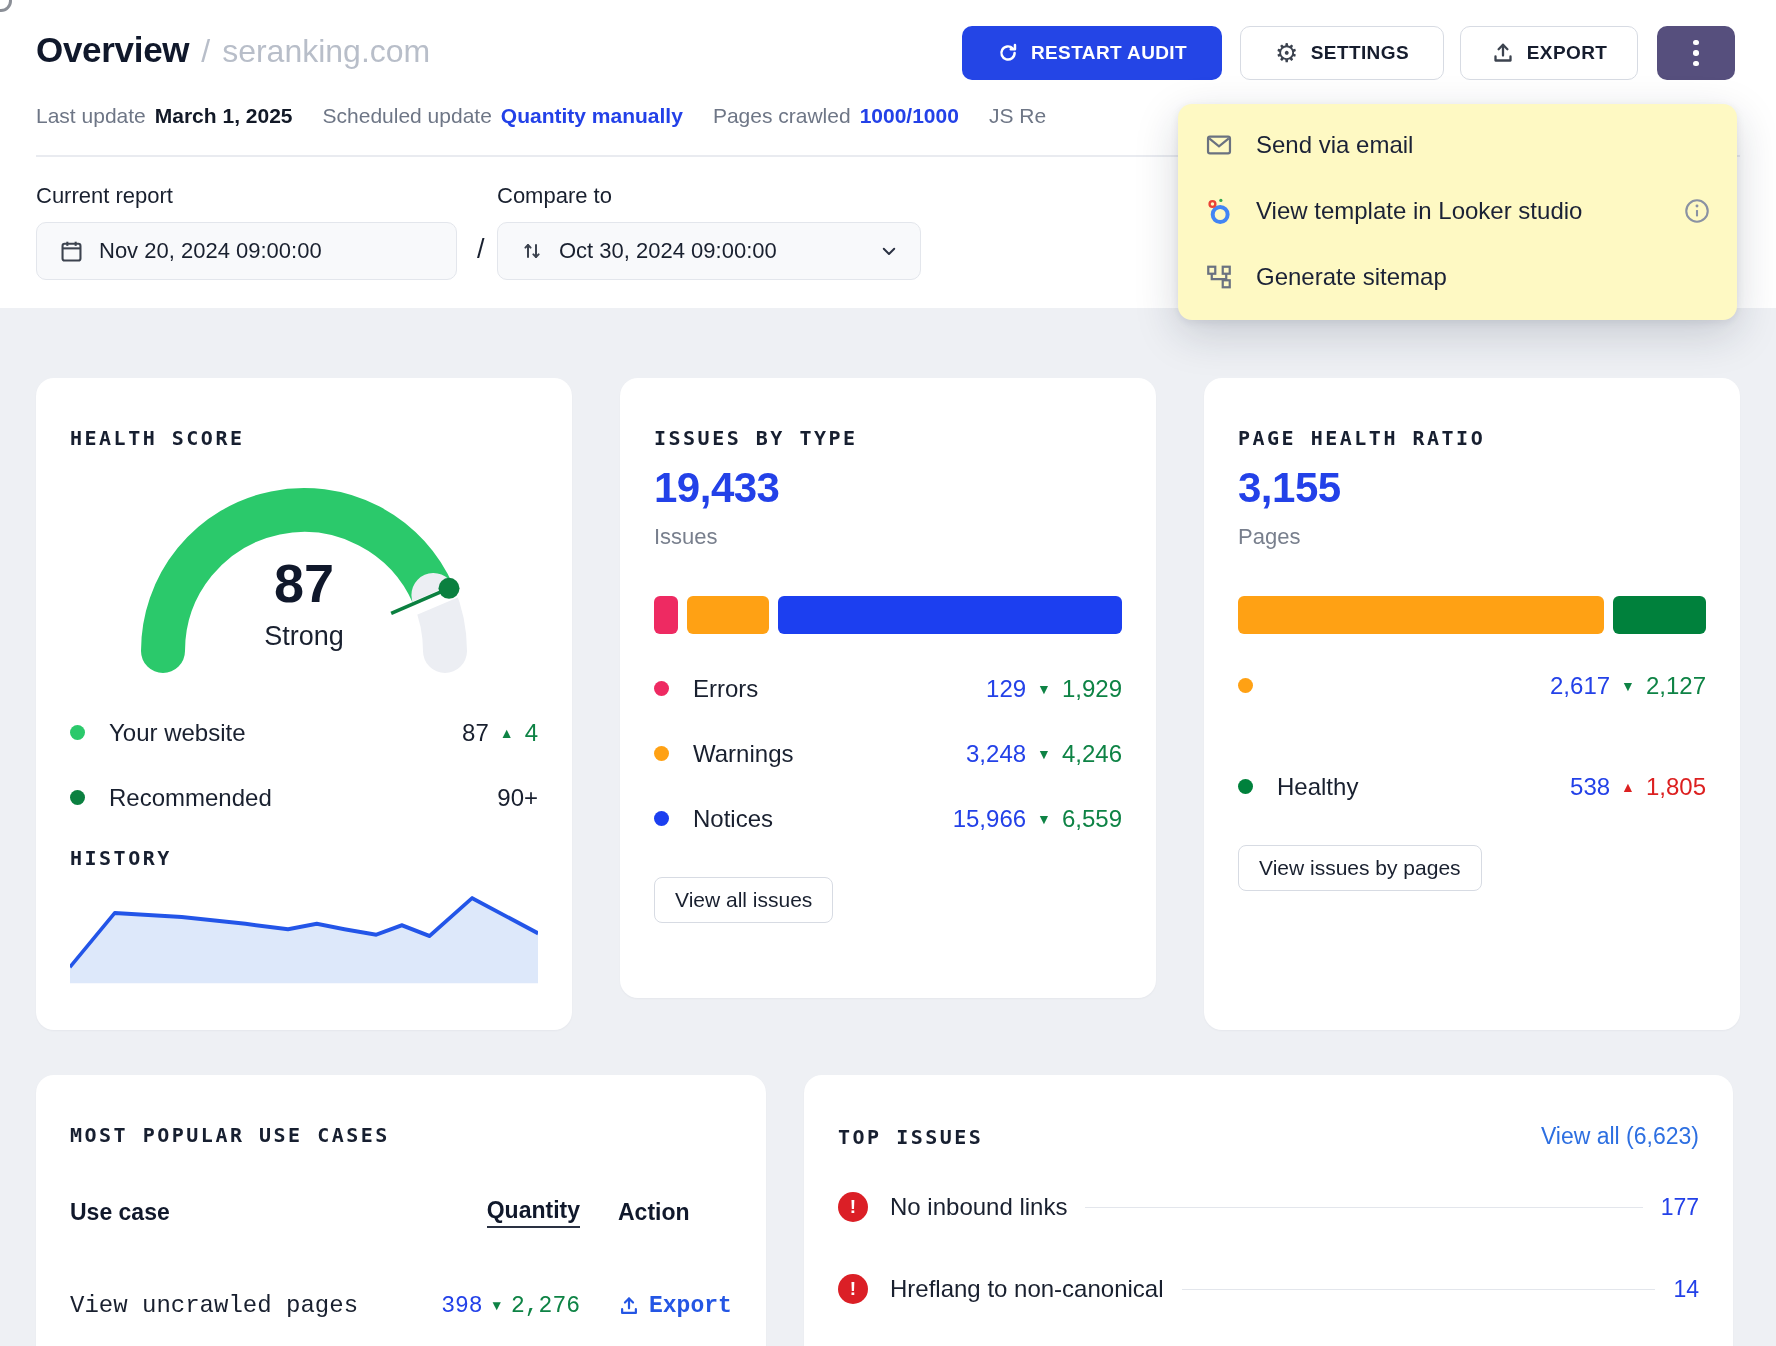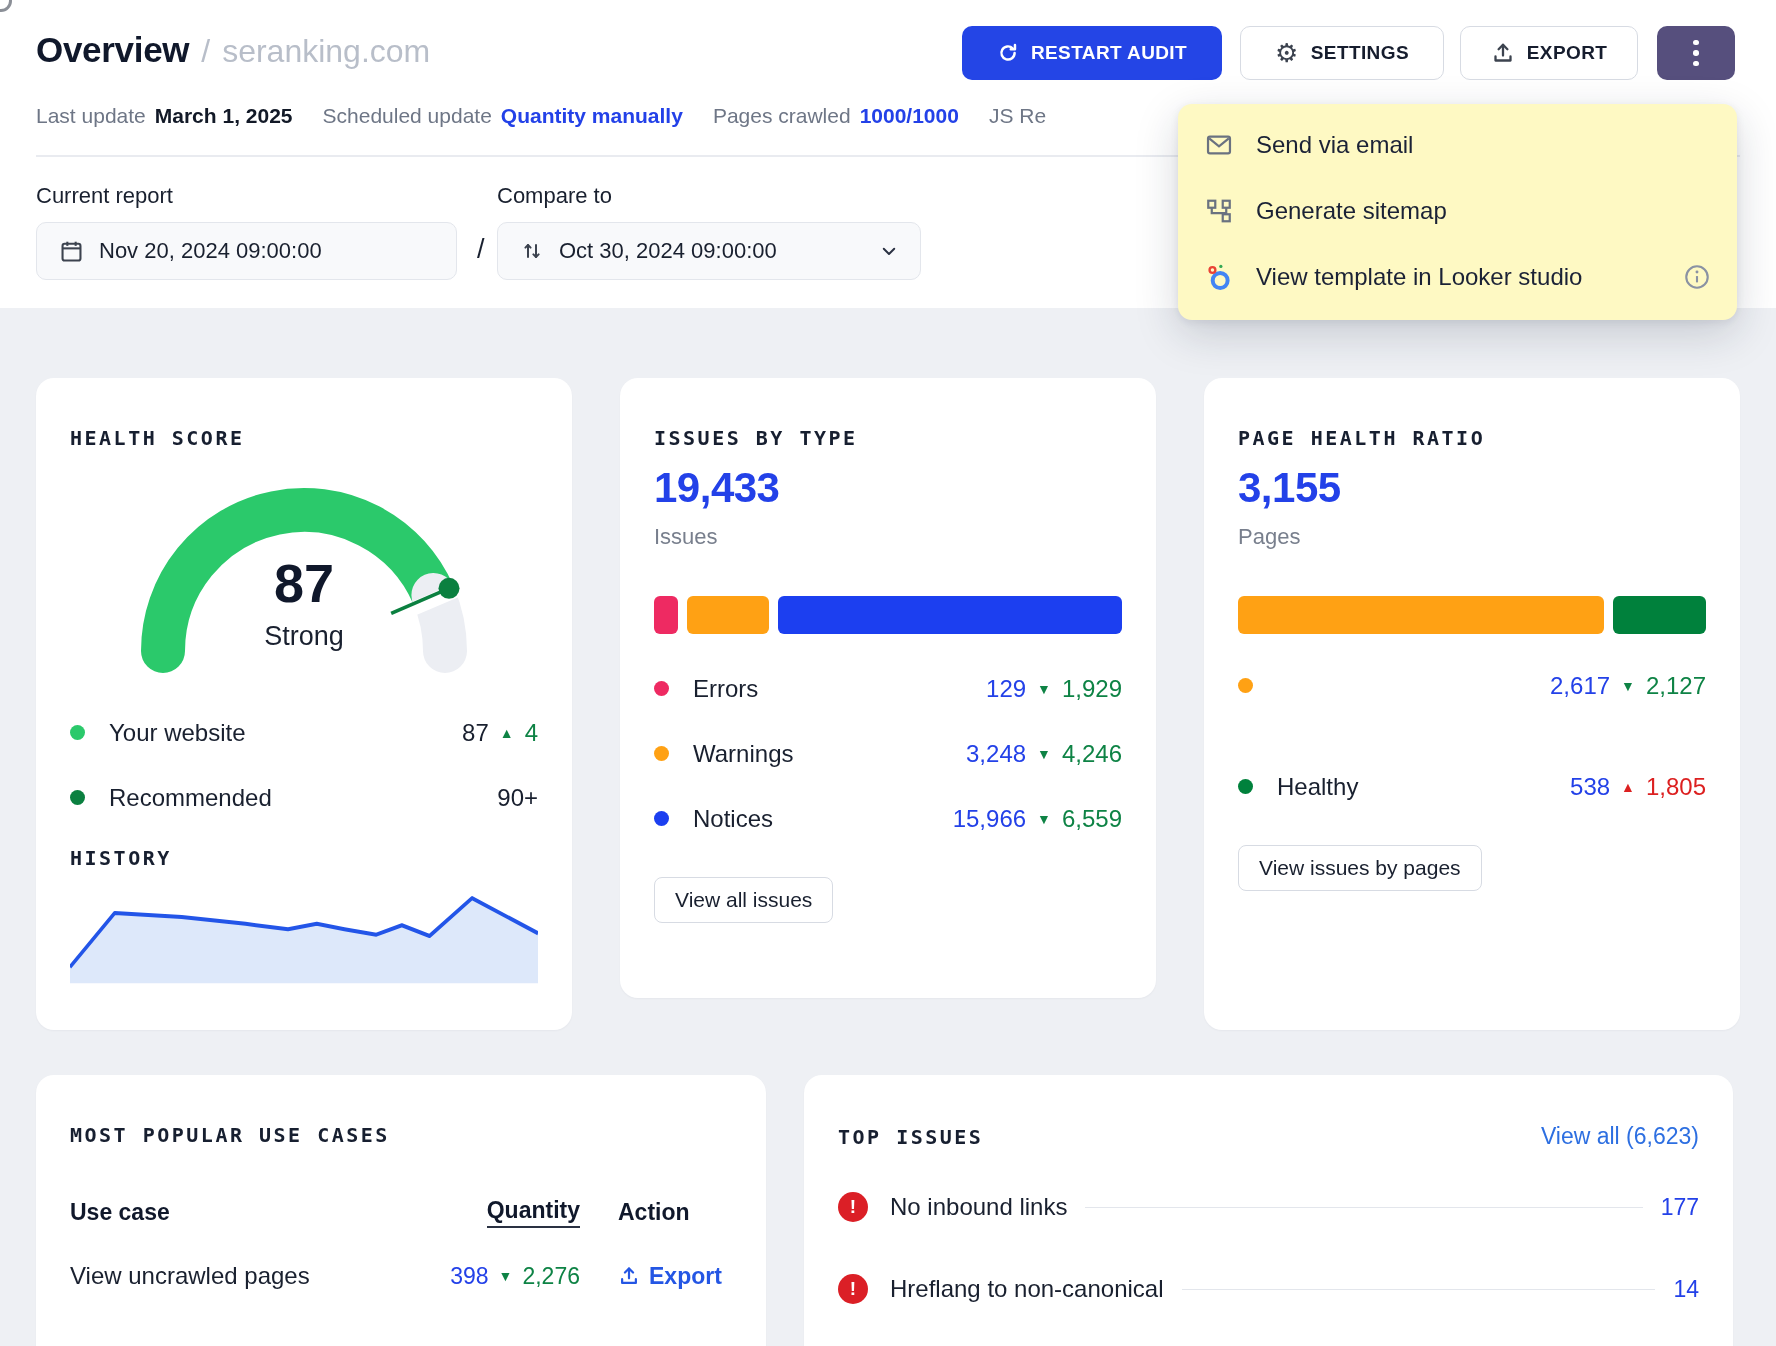--- a/index.html
+++ b/index.html
@@ -87,21 +87,21 @@
   .card-btn { display: inline-block; margin-top: 26px; padding: 10px 20px; border: 1.6px solid #D7DBE3; border-radius: 8px; background: #fff; font-size: 21px; color: #19202F; cursor: pointer; }
 
   
   .uc-table { margin-top: 50px; width: 662px; }
   .uc-head, .uc-row { display: flex; align-items: center; }
   .uc-col-case { flex: 1; }
   .uc-col-qty { width: 170px; display: flex; justify-content: flex-end; align-items: center; gap: 10px; white-space: nowrap; }
   .uc-col-action { width: 152px; padding-left: 38px; display: flex; align-items: center; gap: 10px; }
   .uc-head { font-size: 23px; font-weight: 700; color: #10182B; }
   .uc-head .sortable { border-bottom: 2.5px solid #2A3142; padding-bottom: 2px; }
-  .uc-row { margin-top: 34px; font-size: 24px; color: #19202F; }
+  .uc-row { margin-top: 64px; font-size: 24px; color: #19202F; font-family: Liberation Mono, monospace; }
   .uc-row .v-link, .uc-row .v-green { font-size: 23px; }
   .export-link { color: #2456E4; font-weight: 700; font-size: 23px; display: flex; align-items: center; gap: 9px; cursor: pointer; }
 
   
   .ti-head { display: flex; align-items: baseline; justify-content: space-between; }
   .view-all { font-size: 23px; color: #2D6FE1; cursor: pointer; }
   .ti-list { margin-top: 16px; }
   .ti-row { display: flex; align-items: center; height: 82px; }
   .alert-badge { width: 30px; height: 30px; border-radius: 50%; background: #DB1F26; color: #fff; display: flex; align-items: center; justify-content: center; font-size: 19px; font-weight: 800; flex: 0 0 auto; }
   .ti-label { margin-left: 22px; font-size: 24px; color: #19202F; white-space: nowrap; }
@@ -394,43 +394,43 @@
       <span class="mi-icon">
         <svg width="28" height="28" viewBox="0 0 24 24" fill="none" stroke="#6A7280" stroke-width="1.9">
             <rect x="2.6" y="4.8" width="18.8" height="14.4" rx="1.6"></rect>
             <path d="M3.6 6.4l8.4 6.8 8.4-6.8"></path>
           </svg>
       </span>
       <span>Send via email</span>
     </div>
     <div class="menu-item">
       <span class="mi-icon">
+        <svg width="28" height="28" viewBox="0 0 24 24">
+            <circle cx="13" cy="15" r="6.4" fill="none" stroke="#4285F4" stroke-width="3.4"></circle>
+            <circle cx="6.4" cy="6" r="2.5" fill="none" stroke="#EA4335" stroke-width="2"></circle>
+            <circle cx="13.6" cy="2.9" r="1.4" fill="#34A853"></circle>
+          </svg>
+      </span>
+      <span>View template in Looker studio</span>
+      <span class="mi-info">
+        <svg width="28" height="28" viewBox="0 0 24 24" fill="none" stroke="#8A92A3" stroke-width="1.8">
+            <circle cx="12" cy="12" r="9.2"></circle>
+            <path d="M12 11.2v5.4"></path>
+            <circle cx="12" cy="7.7" r="1.25" fill="#8A92A3" stroke="none"></circle>
+          </svg>
+      </span>
+    </div>
+    <div class="menu-item">
+      <span class="mi-icon">
         <svg width="28" height="28" viewBox="0 0 24 24" fill="none" stroke="#6A7280" stroke-width="1.9">
             <rect x="2.8" y="3.2" width="6" height="6"></rect>
             <rect x="15.2" y="3.2" width="6" height="6"></rect>
             <rect x="15.2" y="14.8" width="6" height="6"></rect>
             <path d="M5.8 9.2v4.6h12.4"></path>
             <path d="M18.2 9.2v5.6"></path>
           </svg>
       </span>
       <span>Generate sitemap</span>
     </div>
-    <div class="menu-item">
-      <span class="mi-icon">
-        <svg width="28" height="28" viewBox="0 0 24 24">
-            <circle cx="13" cy="15" r="6.4" fill="none" stroke="#4285F4" stroke-width="3.4"></circle>
-            <circle cx="6.4" cy="6" r="2.5" fill="none" stroke="#EA4335" stroke-width="2"></circle>
-            <circle cx="13.6" cy="2.9" r="1.4" fill="#34A853"></circle>
-          </svg>
-      </span>
-      <span>View template in Looker studio</span>
-      <span class="mi-info">
-        <svg width="28" height="28" viewBox="0 0 24 24" fill="none" stroke="#8A92A3" stroke-width="1.8">
-            <circle cx="12" cy="12" r="9.2"></circle>
-            <path d="M12 11.2v5.4"></path>
-            <circle cx="12" cy="7.7" r="1.25" fill="#8A92A3" stroke="none"></circle>
-          </svg>
-      </span>
-    </div>
   </div>
 
   <div class="corner-artifact"></div>
 </div>
 
 </body></html>

